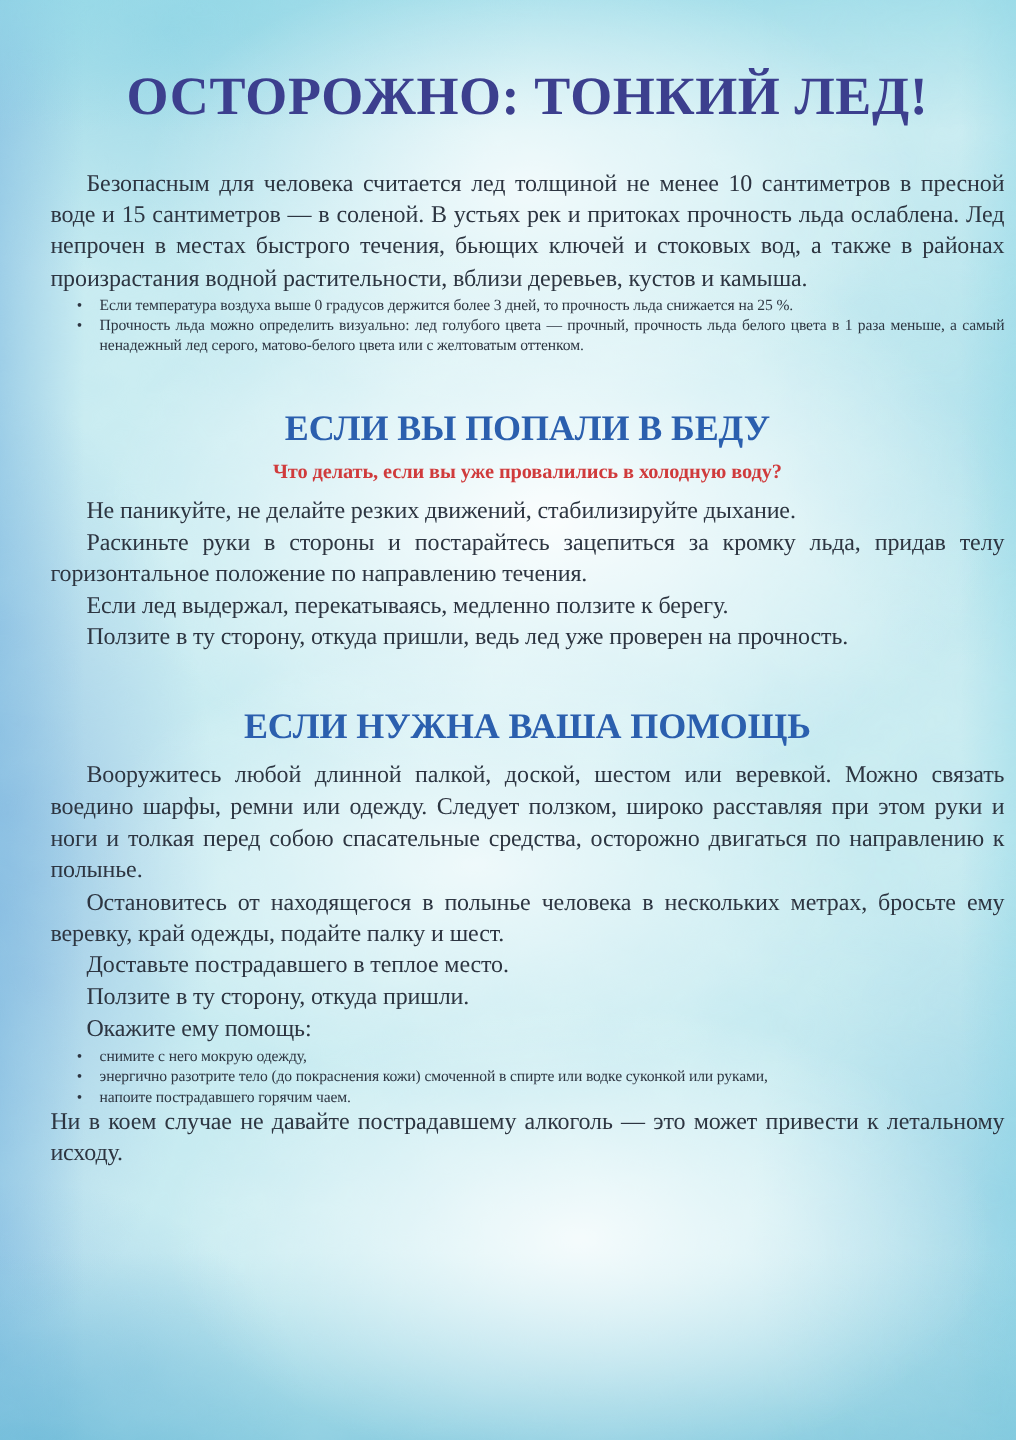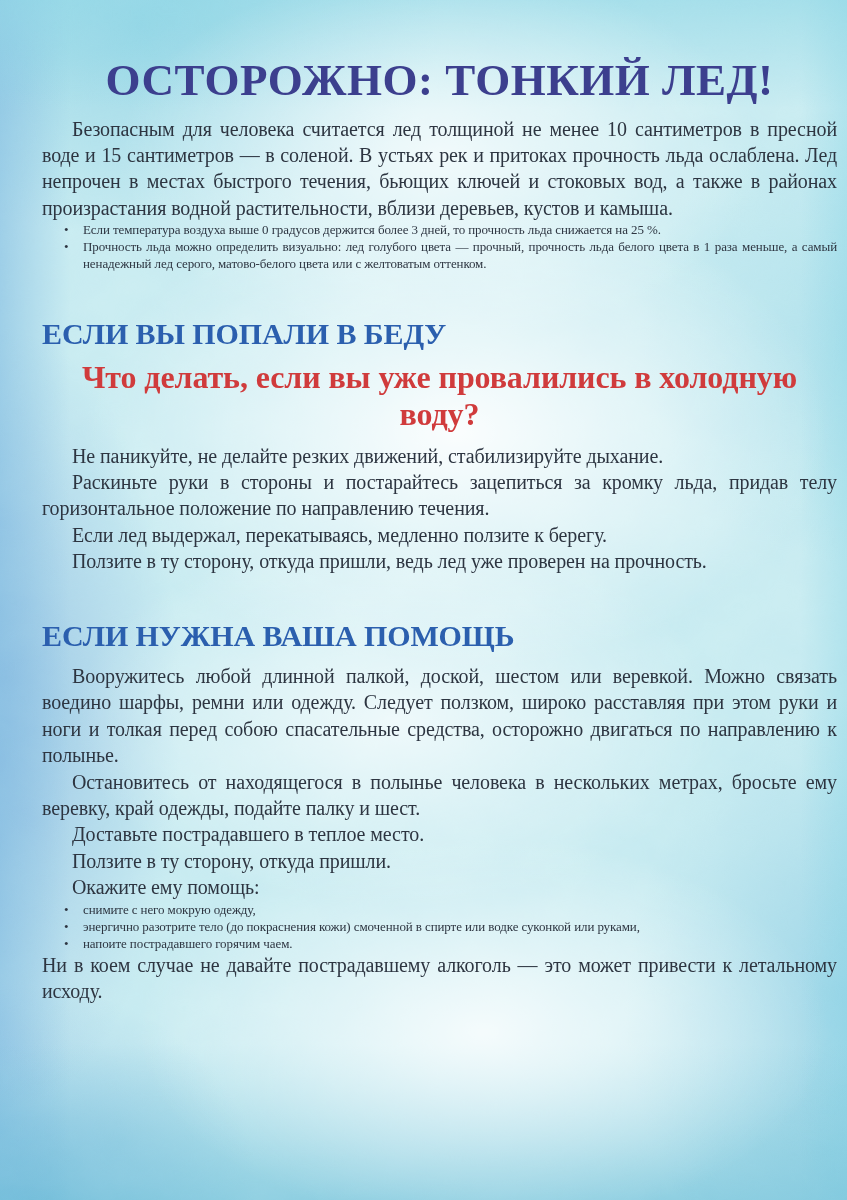--- a/index.html
+++ b/index.html
@@ -63,50 +63,51 @@
     color: var(--color-title, #3c3f8e);
   }
   .body-p {
     margin: 0;
     font-size: 20px;
     line-height: 1.32;
     text-align: justify;
     text-indent: 30px;
   }
   .intro {
-    margin-top: 10px;
+    margin-top: 34px;
   }
   .bullets {
     list-style: none;
     margin: 0;
     padding: 0;
   }
   .bullets li {
     position: relative;
     padding-left: 41px;
     font-size: 13px;
     line-height: 1.32;
     text-align: justify;
   }
   .bullets li::before {
     content: "\2022";
     position: absolute;
     left: 22px;
   }
   .heading {
     margin: 44px 0 0;
+    text-align: center;
     font-size: 30px;
     line-height: 1.15;
     font-weight: 800;
     color: var(--color-heading, #2b5fae);
   }
   .question {
     margin-top: 8px;
     text-align: center;
-    font-size: 32px;
+    font-size: 17px;
     line-height: 1.15;
     font-weight: 700;
     color: var(--color-question, #d03b3c);
   }
   .para-block {
     margin-top: 10px;
   }
   .no-indent {
     text-indent: 0;
   }

